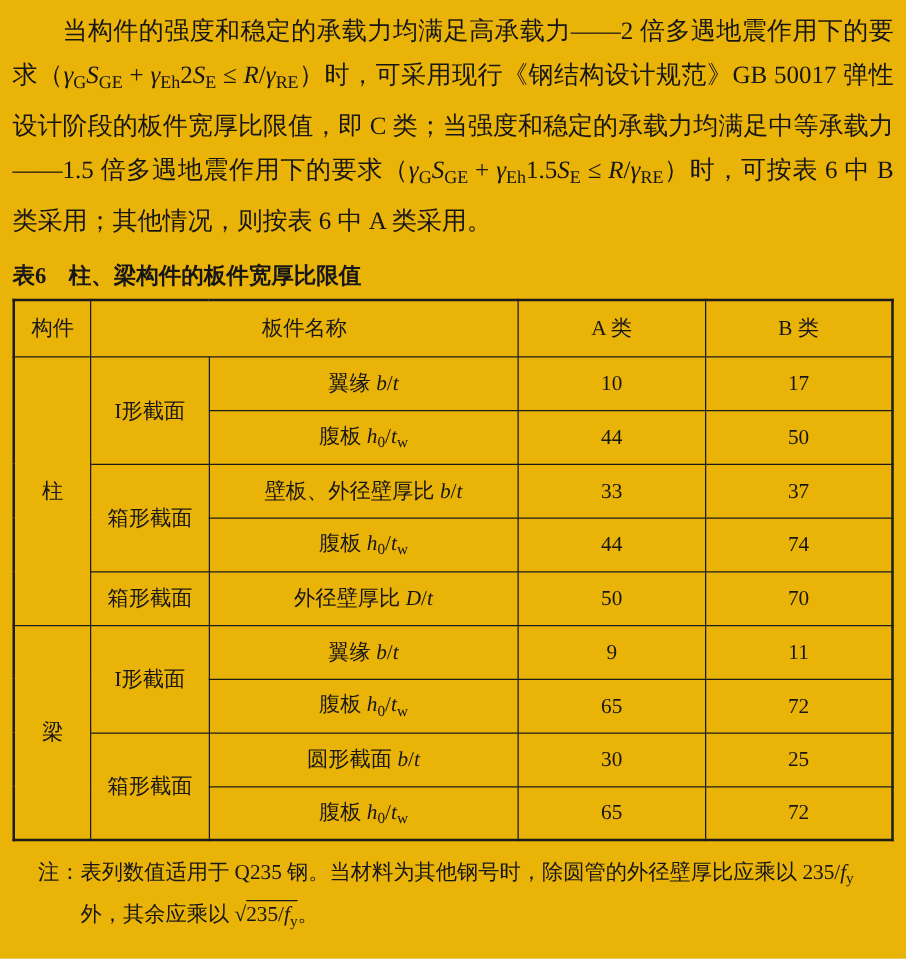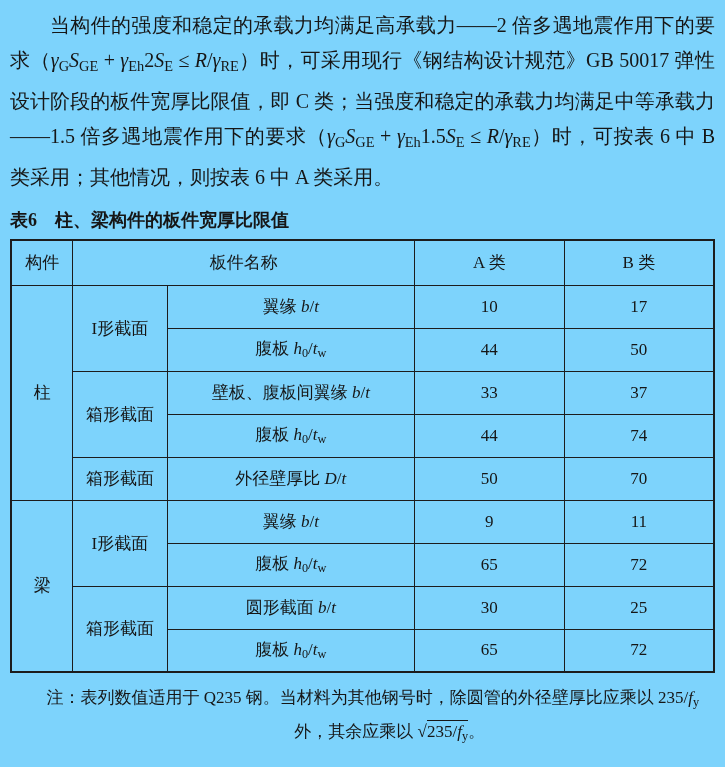--- a/index.html
+++ b/index.html
@@ -1,18 +1,18 @@
 <!DOCTYPE html>
 <html><head>
 <meta charset="utf-8">
 <style>
   html,body{margin:0;padding:0;background:#e9e9e9;}
   .page{
     width:725px;height:767px;box-sizing:border-box;
-    padding:8px 10px 0 10px;background:#7dd3fc;color:#161616;
+    padding:8px 10px 0 10px;background:#eab308;color:#161616;
     font-family:"Liberation Serif","DejaVu Serif",serif;
     overflow:hidden;
   }
   
   .body-text{
     margin:0;font-size:20px;line-height:35px;
     text-align:justify;text-indent:2em;
   }
   
   .seg-t{}
@@ -35,21 +35,21 @@
     padding:0 4px;font-weight:normal;height:43px;box-sizing:border-box;
     overflow:hidden;white-space:nowrap;
   }
   table.limits th{height:45px;}
   col.c1{width:8.8%;} col.c2{width:13.4%;} col.c3{width:35.2%;}
   col.c4{width:21.3%;} col.c5{width:21.3%;}
   
   .note{
     margin:10px 0 0 0;font-size:17px;line-height:29px;
     padding-left:2em;text-indent:-2em;margin-left:1.2em;
-    text-align:center;
+    text-align:left;
   }
 </style>
 </head>
 <body>
 
 <div class="page">
 
   <p class="body-text"><span class="seg-t">当构件的强度和稳定的承载力均满足高承载力——2 倍多遇地震作用下的要求（</span><span class="seg-i">γ</span><span class="seg-s">G</span><span class="seg-i">S</span><span class="seg-s">GE</span><span class="seg-t"> + </span><span class="seg-i">γ</span><span class="seg-s">Eh</span><span class="seg-t">2</span><span class="seg-i">S</span><span class="seg-s">E</span><span class="seg-t"> ≤ </span><span class="seg-i">R</span><span class="seg-t">/</span><span class="seg-i">γ</span><span class="seg-s">RE</span><span class="seg-t">）时，可采用现行《钢结构设计规范》GB 50017 弹性设计阶段的板件宽厚比限值，即 C 类；当强度和稳定的承载力均满足中等承载力——1.5 倍多遇地震作用下的要求（</span><span class="seg-i">γ</span><span class="seg-s">G</span><span class="seg-i">S</span><span class="seg-s">GE</span><span class="seg-t"> + </span><span class="seg-i">γ</span><span class="seg-s">Eh</span><span class="seg-t">1.5</span><span class="seg-i">S</span><span class="seg-s">E</span><span class="seg-t"> ≤ </span><span class="seg-i">R</span><span class="seg-t">/</span><span class="seg-i">γ</span><span class="seg-s">RE</span><span class="seg-t">）时，可按表 6 中 B 类采用；其他情况，则按表 6 中 A 类采用。</span></p>
 
   <p class="caption">表6　柱、梁构件的板件宽厚比限值</p>
@@ -78,21 +78,21 @@
         <td>10</td>
         <td>17</td>
       </tr>
       <tr>
         <td><span class="seg-t">腹板 </span><span class="seg-i">h</span><span class="seg-s">0</span><span class="seg-t">/</span><span class="seg-i">t</span><span class="seg-s">w</span></td>
         <td>44</td>
         <td>50</td>
       </tr>
       <tr>
         <td rowspan="2">箱形截面</td>
-        <td><span class="seg-t">壁板、腹板间翼缘 </span><span class="seg-i">b</span><span class="seg-t">/</span><span class="seg-i">t</span></td>
+        <td><span class="seg-t">壁板、外径壁厚比 </span><span class="seg-i">b</span><span class="seg-t">/</span><span class="seg-i">t</span></td>
         <td>33</td>
         <td>37</td>
       </tr>
       <tr>
         <td><span class="seg-t">腹板 </span><span class="seg-i">h</span><span class="seg-s">0</span><span class="seg-t">/</span><span class="seg-i">t</span><span class="seg-s">w</span></td>
         <td>44</td>
         <td>74</td>
       </tr>
       <tr>
         <td>箱形截面</td>

